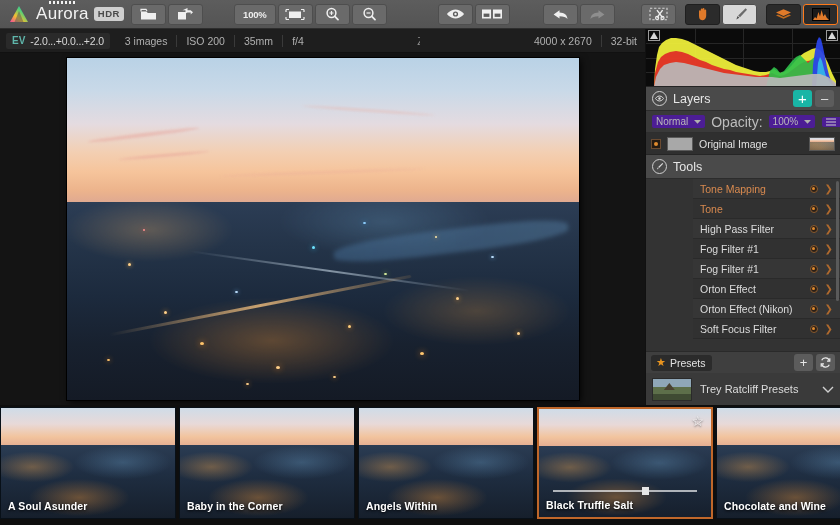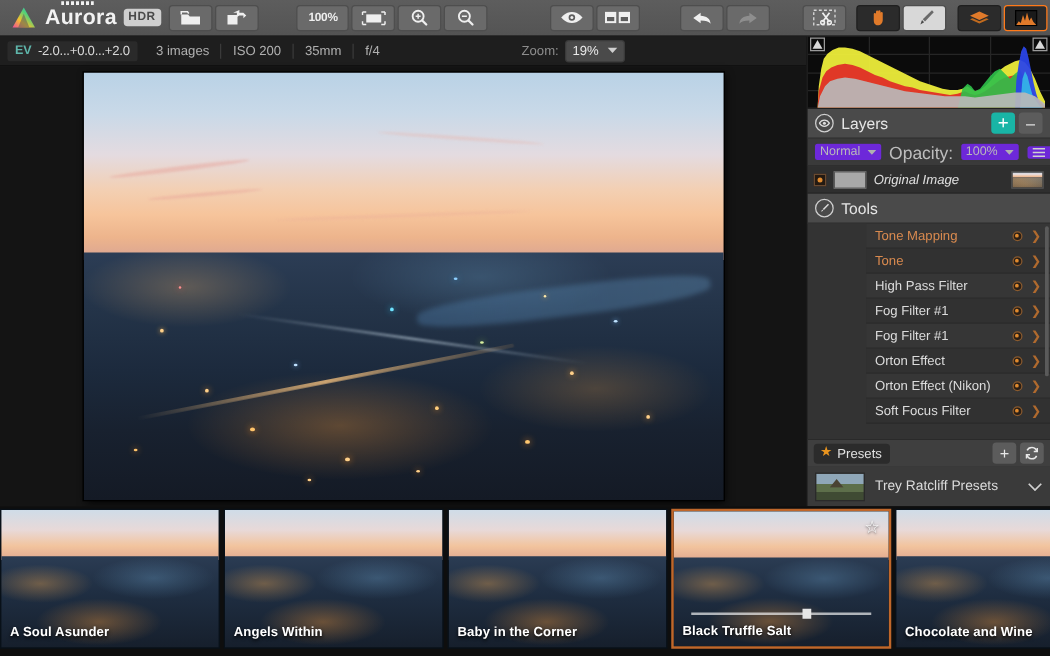--- a/index.html
+++ b/index.html
@@ -17,21 +17,21 @@
   .toolbar {
     position:absolute; left:0; top:0; width:840px; height:29px;
     background:linear-gradient(#5d5d5d,#545454);
     border-bottom:1px solid #2e2e2e;
     display:flex; align-items:center;
   }
   .brand { display:flex; align-items:center; padding-left:8px; width:150px; }
   .brand-mark { width:22px; height:20px; position:relative; margin-right:6px; }
   .brand-name {
     font-size:17px; color:#f2f2f2; letter-spacing:.3px;
-    font-family:"Liberation Sans", sans-serif; font-weight:700;
+    font-family:"Liberation Sans", sans-serif; font-weight:400;
     position:relative;
   }
   .brand-name::before{
     content:""; position:absolute; top:-3px; left:13px; width:26px; height:3px;
     background:repeating-linear-gradient(90deg,#f2f2f2 0 2px,transparent 2px 4px);
   }
   .hdr-badge {
     margin-left:5px; background:#cfcfcf; color:#4a4a4a; font-size:9.5px;
     font-weight:bold; border-radius:3px; padding:1px 4px 2px; letter-spacing:.5px;
   }
@@ -209,29 +209,29 @@
     display:flex; align-items:center; justify-content:center;
     color:#e8e8e8; font-size:13px; line-height:1;
   }
   .sq-btn.teal{ background:#19b5a6; color:#fff; font-size:15px; }
 
   .blendrow{
     height:22px; background:#3a3a3a; display:flex; align-items:center;
     padding:0 5px; gap:5px; border-bottom:1px solid #2e2e2e; flex:0 0 22px;
   }
   .mini-sel{
-    background:#6d28d9; border:1px solid #3a3a3a; border-radius:3px;
+    background:#4c1d95; border:1px solid #3a3a3a; border-radius:3px;
     padding:1px 4px; display:flex; align-items:center; gap:6px;
     color:#b9b9b9; font-size:10px;
   }
   .op-label{ margin-left:auto; color:#bdbdbd; font-size:14px; }
 
   .layer-row{
     height:22px; background:#2f2f2f; display:flex; align-items:center;
-    padding:0 5px; gap:6px; border-bottom:1px solid #252525; flex:0 0 22px;font-style:italic;
+    padding:0 5px; gap:6px; border-bottom:1px solid #252525; flex:0 0 22px;
   }
   .vis-dot{
     width:10px; height:10px; border:1px solid #6a4a30; background:#241a12;
     display:flex; align-items:center; justify-content:center;
   }
   .vis-dot b{ width:4px; height:4px; border-radius:50%; background:#e08a2e; display:block;}
   .layer-swatch{ width:26px; height:14px; background:#a8a8a8; border:1px solid #5a5a5a; }
   .layer-name{ font-size:10.5px; color:#e0e0e0; }
   .layer-thumb{
     margin-left:auto; width:26px; height:14px; overflow:hidden; position:relative;
@@ -454,20 +454,24 @@
         <span>19%</span>
         <span>
           <svg width="8" height="5" viewBox="0 0 8 5">
               <path d="M0 0l4 4.4L8 0z" fill="#cfcfcf"></path>
             </svg>
         </span>
       </span>
     </div>
   </div>
 
+  <div class="infobar-right">
+    <span class="dim-chip">4000 x 2670</span>
+    <span class="bit-chip">32-bit</span>
+  </div>
 
   <div class="canvas">
     <div class="photo-frame">
       <div class="photo">
         <div class="sky"></div>
         <div class="cloudstreak" style="left:4%;top:22%;width:22%;height:4px;transform:rotate(-7deg)"></div>
         <div class="cloudstreak" style="left:10%;top:28%;width:18%;height:3px;transform:rotate(-5deg)"></div>
         <div class="cloudstreak" style="left:46%;top:15%;width:26%;height:3px;transform:rotate(4deg);background:rgba(236,175,162,.35)"></div>
         <div class="cloudstreak" style="left:30%;top:33%;width:40%;height:3px;transform:rotate(-2deg);background:rgba(232,168,152,.3)"></div>
         <div class="city"></div>
@@ -708,29 +712,29 @@
           <span class="t-city"></span>
         </span>
       <span class="thumb-label">A Soul Asunder</span>
     </div>
 
     <div class="thumb">
       <span class="timg">
           <span class="t-sky"></span>
           <span class="t-city"></span>
         </span>
-      <span class="thumb-label">Angels Within</span>
+      <span class="thumb-label">Baby in the Corner</span>
     </div>
 
     <div class="thumb">
       <span class="timg">
           <span class="t-sky"></span>
           <span class="t-city"></span>
         </span>
-      <span class="thumb-label">Baby in the Corner</span>
+      <span class="thumb-label">Angels Within</span>
     </div>
 
     <div class="thumb selected">
       <span class="timg">
           <span class="t-sky"></span>
           <span class="t-city"></span>
         </span>
       <span class="star">☆</span>
       <span class="thumb-slider">
         <span class="bar"></span>

